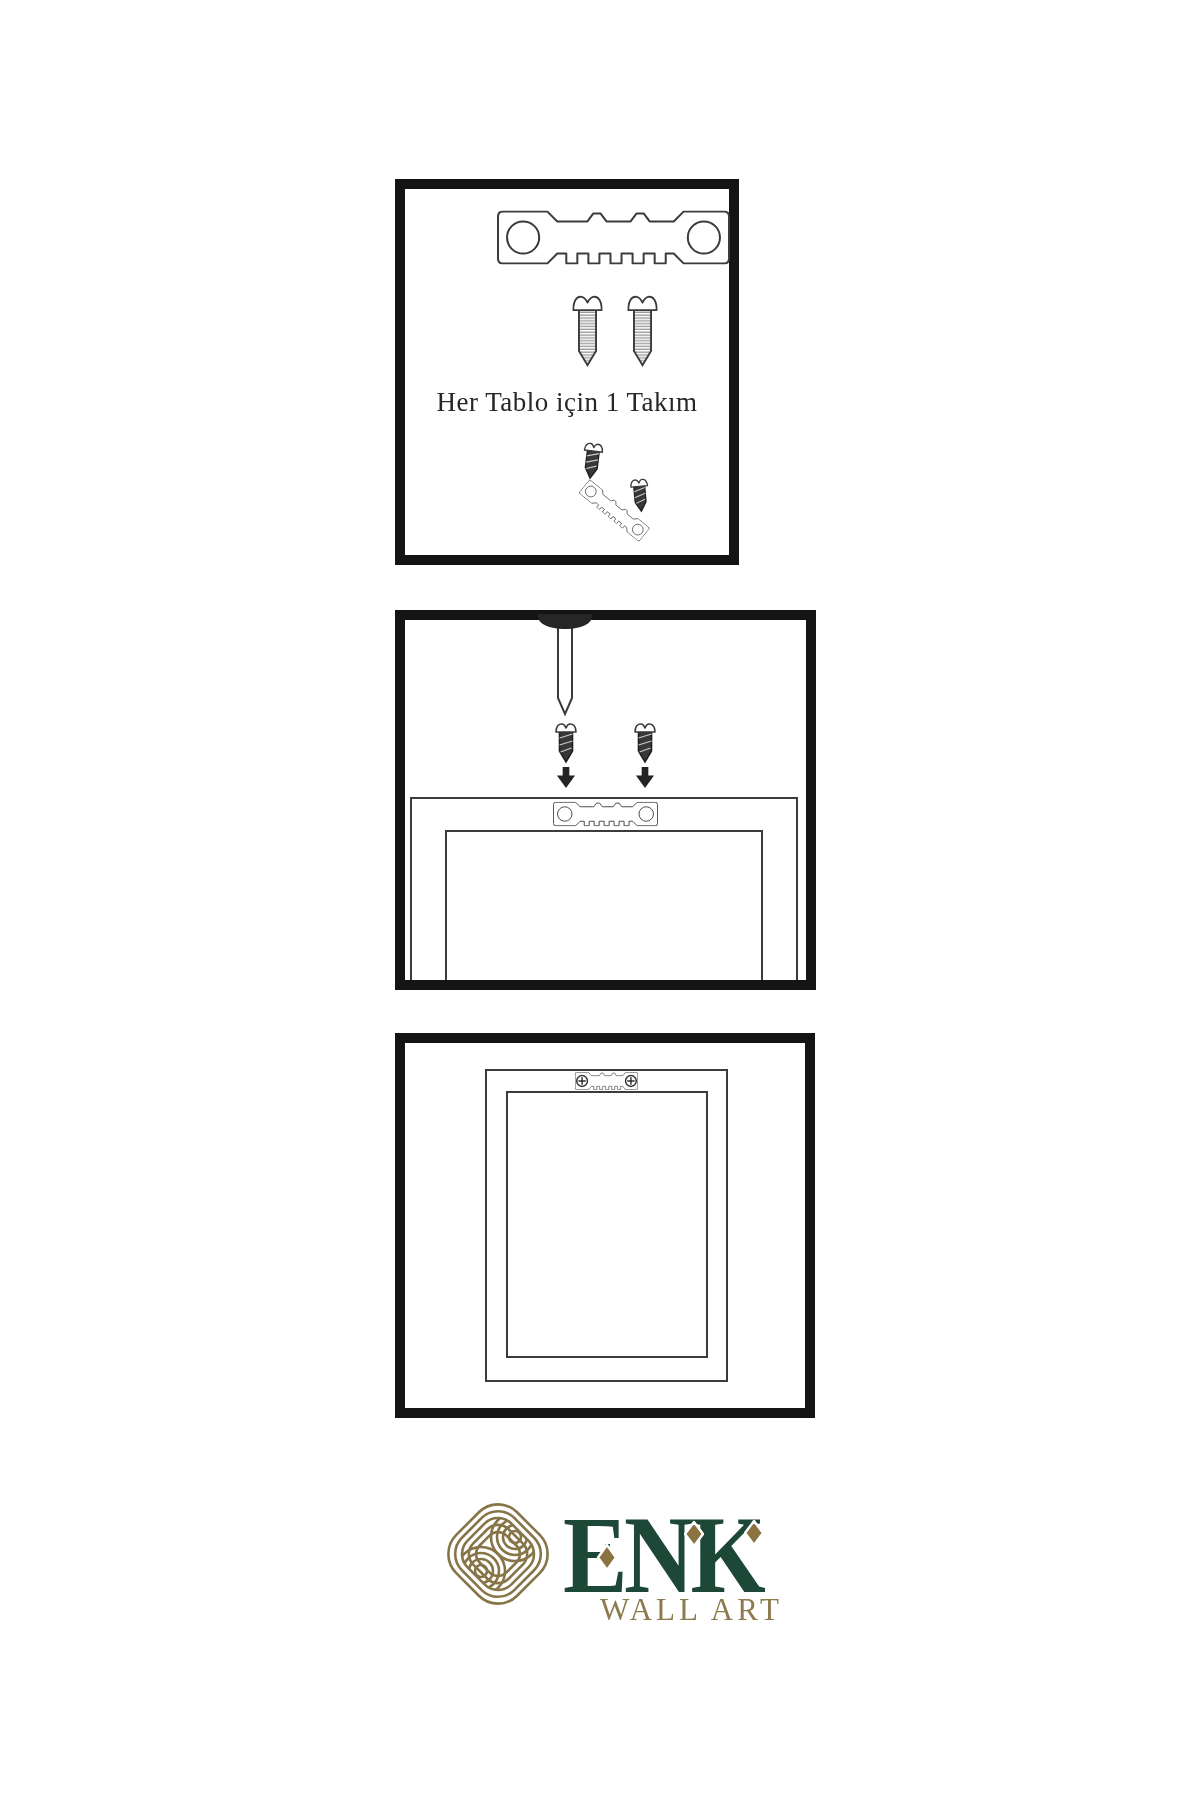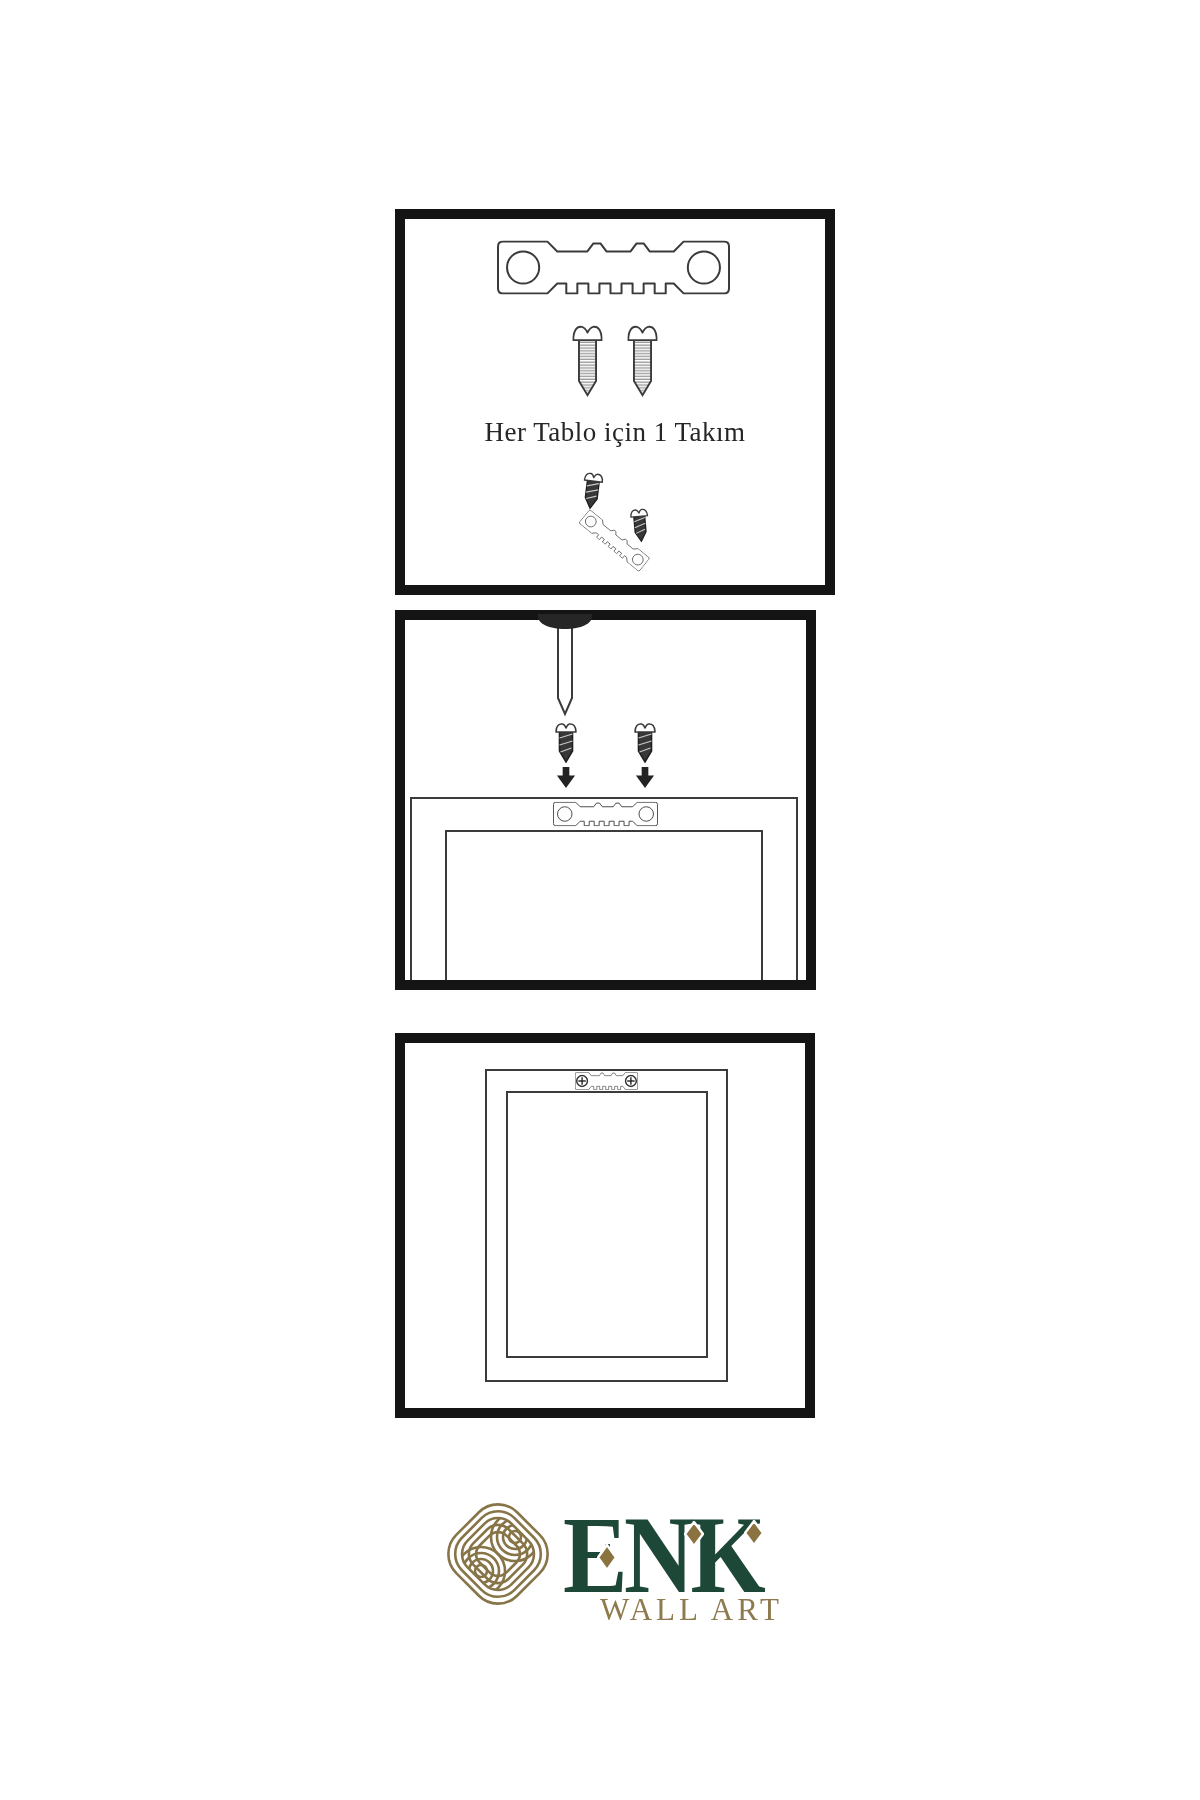--- a/index.html
+++ b/index.html
@@ -11,21 +11,21 @@
     --logo-gold:#877548;
     --logo-gold-text:#8d7a4e;
     --diamond-gold:#8a7340;
     --background:#ffffff;
   }
   html,body{margin:0;padding:0;background:var(--background);}
   .canvas{position:relative;width:1200px;height:1800px;background:var(--background);overflow:hidden;
           font-family:"Liberation Serif", serif;}
   .defs-holder{position:absolute;width:0;height:0;overflow:hidden;}
   .panel{position:absolute;border:10px solid var(--panel-border);box-sizing:border-box;background:#fff;}
-  #panel-1{left:395px;top:209px;width:440px;height:386px;text-decoration:underline;}
+  #panel-1{left:395px;top:179px;width:344px;height:386px;text-decoration:underline;}
   #panel-2{left:395px;top:610px;width:421px;height:380px;}
   #panel-3{left:395px;top:1033px;width:420px;height:385px;}
   .abs{position:absolute;}
   .caption{position:absolute;left:0;top:198px;width:100%;text-align:center;
            font-size:27px;letter-spacing:0.5px;color:var(--caption-color);}
   .frame-rect{position:absolute;border:2px solid var(--line-art);box-sizing:border-box;background:transparent;}
   .cut-bottom{border-bottom:none;}
   .stroke{stroke:var(--line-art);stroke-width:2;fill:#ffffff;}
   .stroke-thin{stroke:var(--line-art);stroke-width:1.6;fill:#ffffff;}
   .gold-stroke{stroke:var(--logo-gold);stroke-width:2.6;fill:none;}

